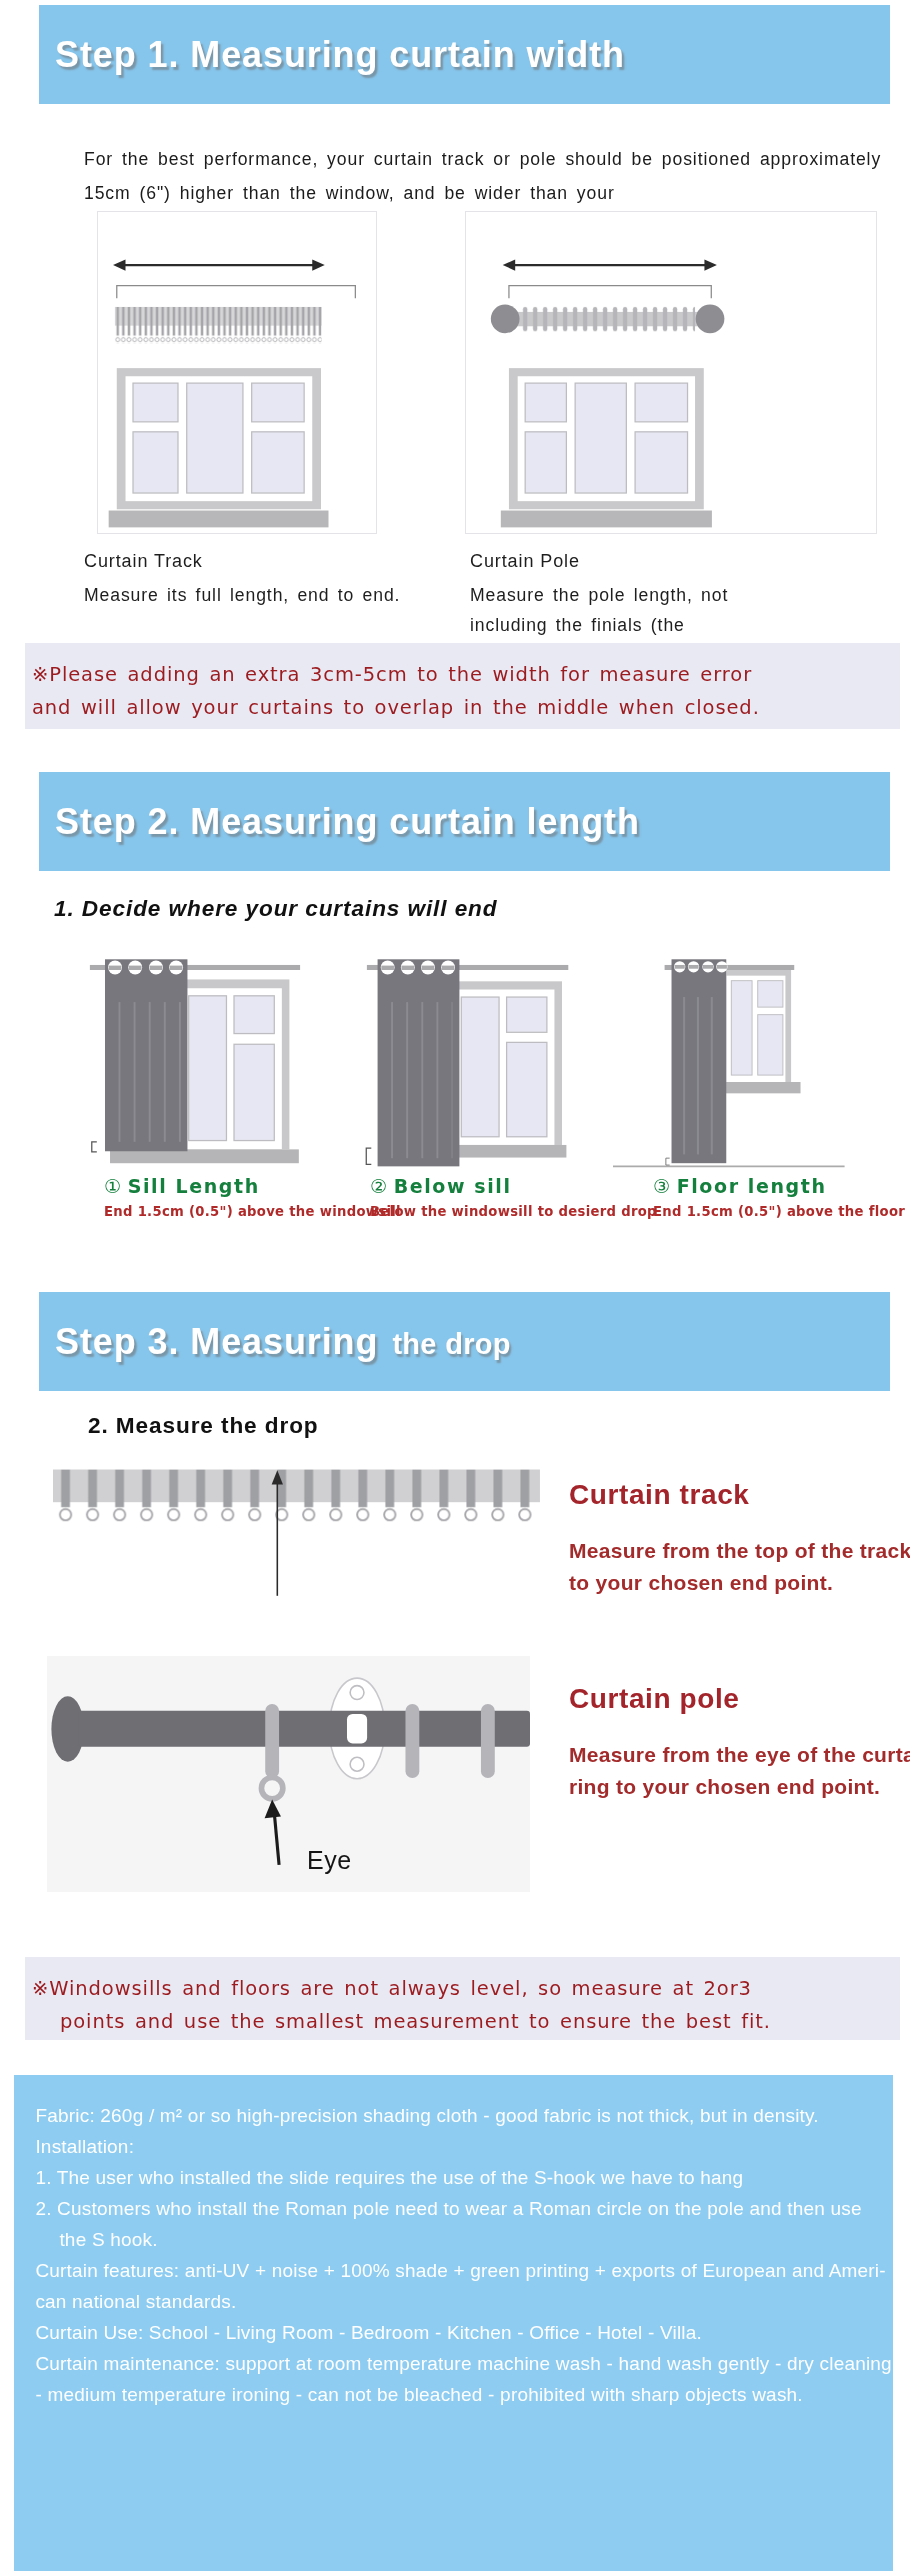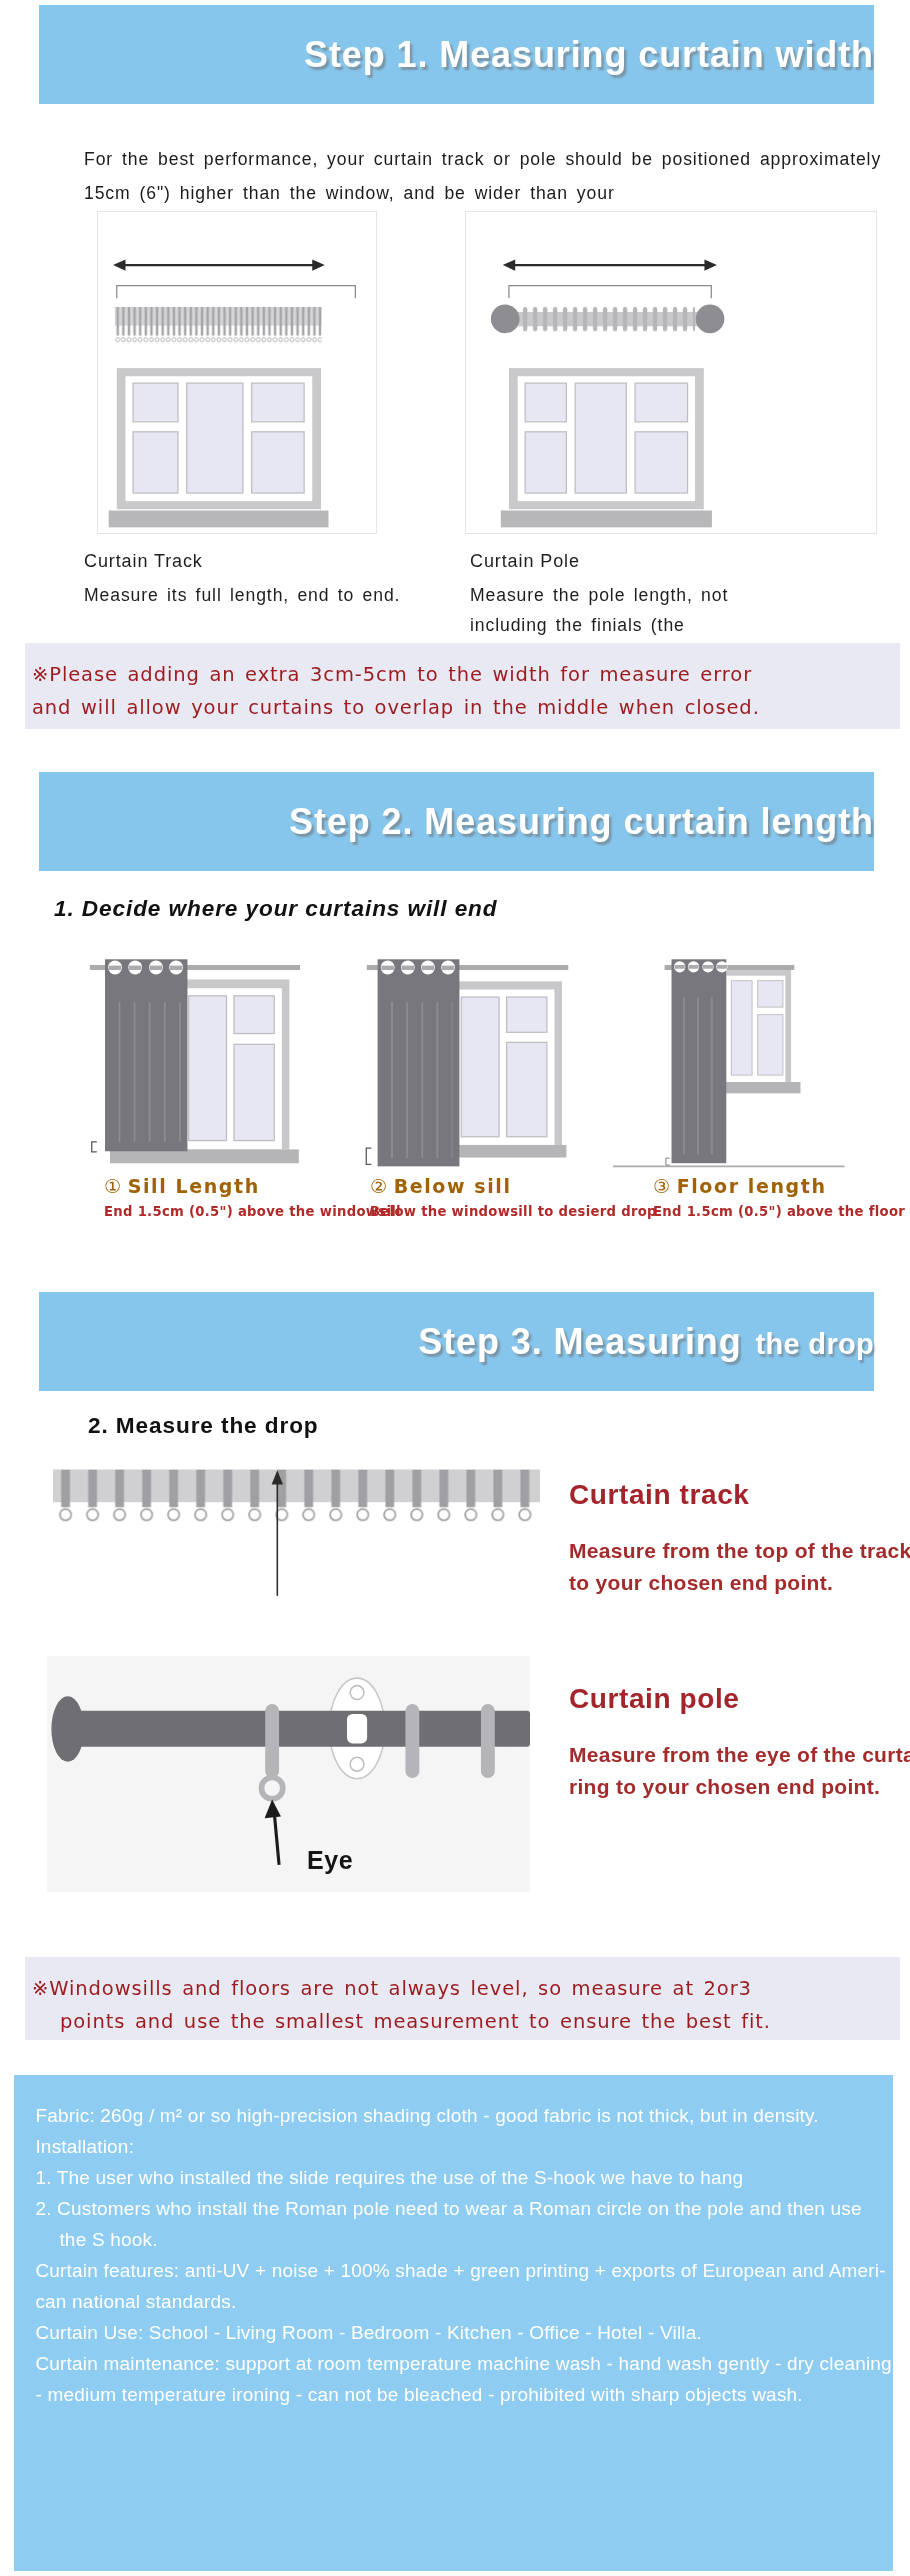--- a/index.html
+++ b/index.html
@@ -1,20 +1,20 @@
 <!DOCTYPE html>
 <html style="font-size:10px"><head>
 <meta charset="utf-8">
 <style>
   html,body{margin:0;padding:0;background:#fff;}
   .page{position:relative;width:910px;height:2576px;background:#ffffff;overflow:hidden;
         font-family:"Liberation Sans", sans-serif;}
   
   .band{position:absolute;left:39px;width:835px;height:99px;background:#87C6EC;
-        text-align:right;line-height:99px;white-space:nowrap;}
+        text-align:left;line-height:99px;white-space:nowrap;padding-left:16px;}
   .band .t-main{font-size:36px;font-weight:bold;color:#ffffff;letter-spacing:0.9px;
         text-shadow:2.5px 3.1px 1.9px rgba(110,110,110,0.55);}
   .band .t-sub{font-size:29px;font-weight:bold;color:#ffffff;letter-spacing:0.3px;margin-left:14px;
         text-shadow:1.9px 2.5px 1.9px rgba(110,110,110,0.55);}
   .band1{top:5px;}
   .band2{top:772px;}
   .band3{top:1292px;}
   
   .intro{position:absolute;left:84px;top:143px;width:799px;margin:0;
         font-size:17.6px;color:#1b1b1b;letter-spacing:0.9px;word-spacing:3.1px;line-height:1.93;}
@@ -39,31 +39,31 @@
   .box1{left:97px;width:280px;}
   .box2{left:465px;width:412px;}
   .diagram-box svg{display:block;width:100%;height:100%;}
   
   .curt{position:absolute;top:953px;}
   .curt svg{display:block;}
   .c1{left:88px;width:214px;height:217px;}
   .c2{left:365px;width:214px;height:217px;}
   .c3{left:613px;width:236px;height:217px;}
   .len-label{position:absolute;font-family:"DejaVu Sans", sans-serif;}
-  .len-title{font-size:19px;font-weight:bold;color:#a16207;letter-spacing:1.6px;white-space:nowrap;}
+  .len-title{font-size:19px;font-weight:bold;color:#15803d;letter-spacing:1.6px;white-space:nowrap;}
   .len-title .num{font-weight:normal;margin-right:5px;}
   .len-desc{margin-top:7px;font-size:13.2px;font-weight:bold;color:#B02A2A;letter-spacing:0.3px;white-space:nowrap;}
   .lg1{left:104px;top:1175px;}
   .lg2{left:370px;top:1175px;}
   .lg3{left:653px;top:1175px;}
   
   .track-graphic{position:absolute;left:53px;top:1467px;width:487px;height:135px;}
   .pole-box{position:absolute;left:47px;top:1656px;width:483px;height:236px;background:#F5F5F6;}
   .pole-box svg{display:block;width:100%;height:100%;}
-  .eye-label{position:absolute;left:307px;top:1846px;font-size:25px;font-weight:bold;color:#151515;letter-spacing:0.6px;}
+  .eye-label{position:absolute;left:307px;top:1846px;font-size:25px;font-weight:normal;color:#151515;letter-spacing:0.6px;}
   .red-block{position:absolute;left:569px;color:#A3242A;}
   .rb-track{top:1479px;}
   .rb-pole{top:1683px;}
   .red-title{font-size:28px;font-weight:bold;letter-spacing:0.6px;white-space:nowrap;}
   .red-desc{margin-top:24px;font-size:21px;font-weight:bold;color:#A42B2B;line-height:1.52;
         letter-spacing:0.3px;width:368px;}
   .rb-track .red-desc{width:343px;}
   
   .footer{position:absolute;left:14px;top:2075px;width:879px;height:496px;background:#8ECDF1;
         box-sizing:border-box;padding:25px 19px 0 21.4px;}

